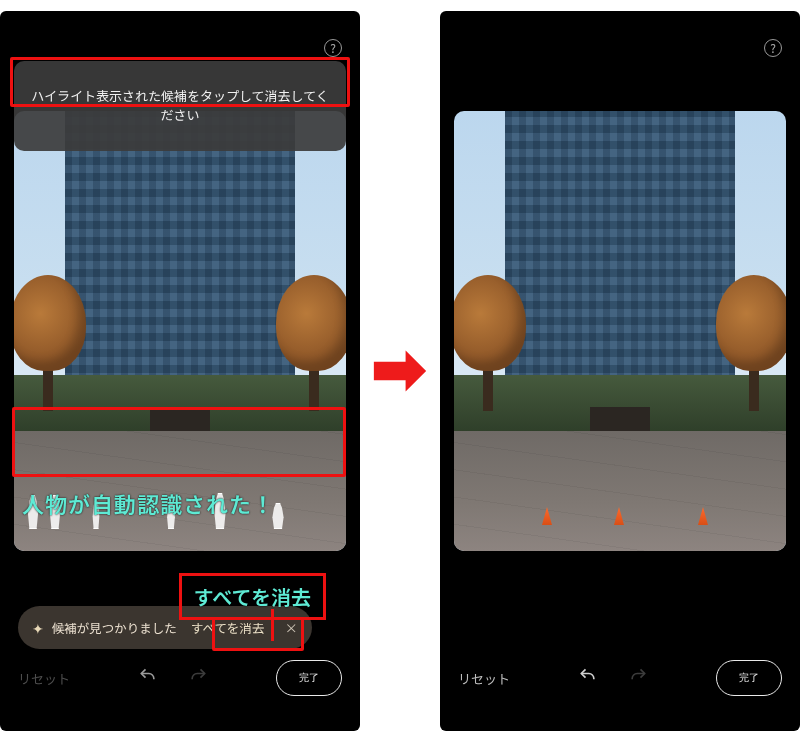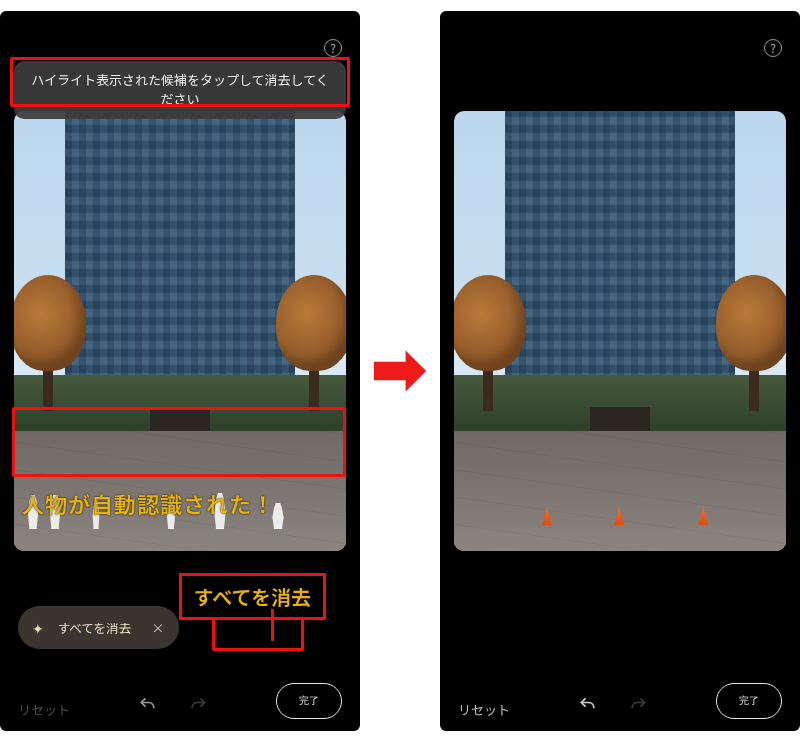--- a/index.html
+++ b/index.html
@@ -38,21 +38,21 @@
     color: #aaa;
     font-size: 12px;
     line-height: 16px;
     text-align: center;
   }
   .hint {
     position: absolute;
     top: 50px; left: 14px; right: 14px;
     background: rgba(60,60,60,0.92);
     color: #f1f1f1;
-    padding: 10px 12px;
+    padding: 26px 12px;
     border-radius: 10px;
     text-align: center;
     line-height: 1.45;
     z-index: 5;
   }
   .photo {
     position: absolute;
     top: 100px; left: 14px; right: 14px;
     height: 440px;
     border-radius: 10px;
@@ -108,43 +108,43 @@
   .person {
     position:absolute; bottom:22px; width:18px; height:34px;
     background: rgba(255,255,255,.85);
     border:1.2px solid #fff;
     clip-path: polygon(40% 0,60% 0,70% 18%,78% 55%,70% 100%,30% 100%,22% 55%,30% 18%);
   }
   .callout-box {
     position:absolute; border:3px solid #e11; border-radius:2px; pointer-events:none; z-index:8;
   }
   .callout-text {
-    position:absolute; color:#eab308; z-index:9;
+    position:absolute; color:#5eead4; z-index:9;
     text-shadow:0 0 2px #000; pointer-events:none;text-align:center;
   }
   .connector { position:absolute; background:#e11; z-index:8; }
   .snackbar {
     position:absolute; left:18px; bottom:82px;
     display:flex; align-items:center; gap:8px;
     background:#3b352f; border-radius:22px;
     padding:8px 8px 8px 14px; color:#eadfcf; z-index:7;
   }
   .snackbar .spark { color:#e8d9b8; font-size:14px; }
   .snackbar .msg { font-size:12.5px; }
   .snackbar .action {
     font-size:12.5px; color:#eadfc6; padding:4px 6px;
   }
   .snackbar .close {
     width:26px; height:26px; border-radius:50%;
     display:flex; align-items:center; justify-content:center;
     color:#cfc6b8;
   }
   .bottombar {
-    position:absolute; left:0; right:0; bottom:12px; height:50px;
-    display:flex; align-items:flex-end; justify-content:space-between;
+    position:absolute; left:0; right:0; bottom:28px; height:50px;
+    display:flex; align-items:center; justify-content:space-between;
     padding:0 18px;
     gap:44px;
   }
   .bb-left { color:#bdbdbd; font-size:13px; }
   .bb-left.disabled { color:#4d4d4d; }
   .bb-mid { display:flex; gap:28px; color:#888; }
   .bb-mid .disabled { color:#3c3c3c; }
   .bb-mid svg { width:22px; height:20px; }
   .done-btn {
     border:1.5px solid #e9e9e9; color:#f2f2f2;
@@ -196,20 +196,21 @@
     </div>
 
     <div class="callout-box" data-interactable="false" style="top:396px;left:12px;right:14px;height:70px;"></div>
     <div class="callout-text" data-interactable="false" style="top:476px;left:22px;font-size:22px;font-weight:600;letter-spacing:1px;">人物が自動認識された！</div>
 
     <div class="callout-text" data-interactable="false" style="top:562px;right:34px;font-size:20px;font-weight:600;border:3px solid #e11;padding:6px 12px;">すべてを消去</div>
     <div class="connector" data-interactable="false" style="top:598px;right:86px;width:3px;height:32px;"></div>
 
     <div class="snackbar" data-interactable="false">
       <span class="spark" data-interactable="false">✦</span>
+      <span class="msg" data-interactable="false">候補が見つかりました</span>
       <span class="action" data-interactable="true">すべてを消去</span>
       <span class="close" data-interactable="true">×</span>
     </div>
     <div class="callout-box" data-interactable="false" style="bottom:80px;left:212px;width:92px;height:34px;"></div>
 
     <div class="bottombar" data-interactable="false">
       <span class="bb-left disabled" data-interactable="true">リセット</span>
       <span class="bb-mid" data-interactable="false">
         <span data-interactable="true">
           <svg viewBox="0 0 24 24" fill="none" stroke="#9a9a9a" stroke-width="2">

